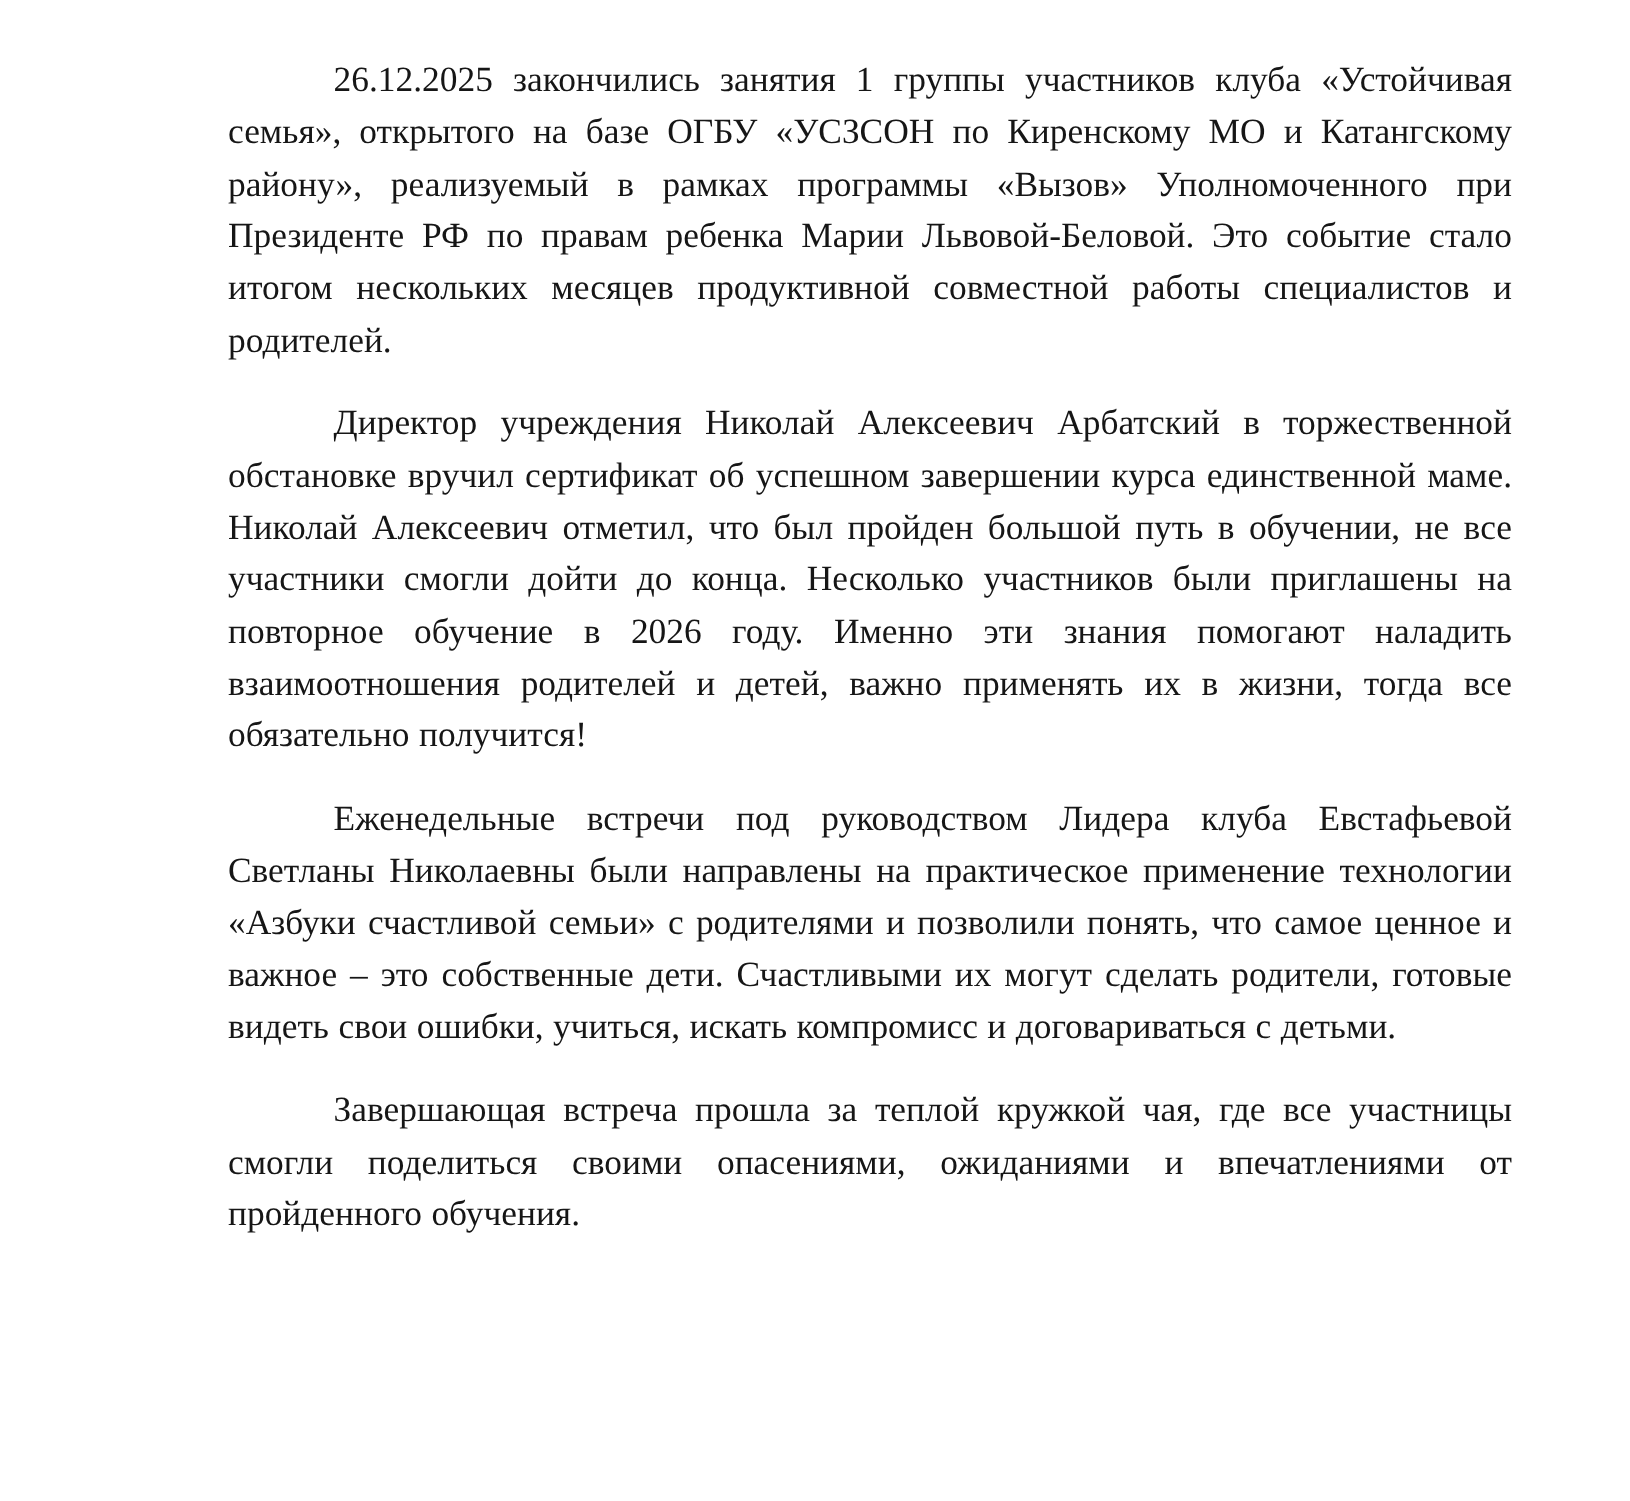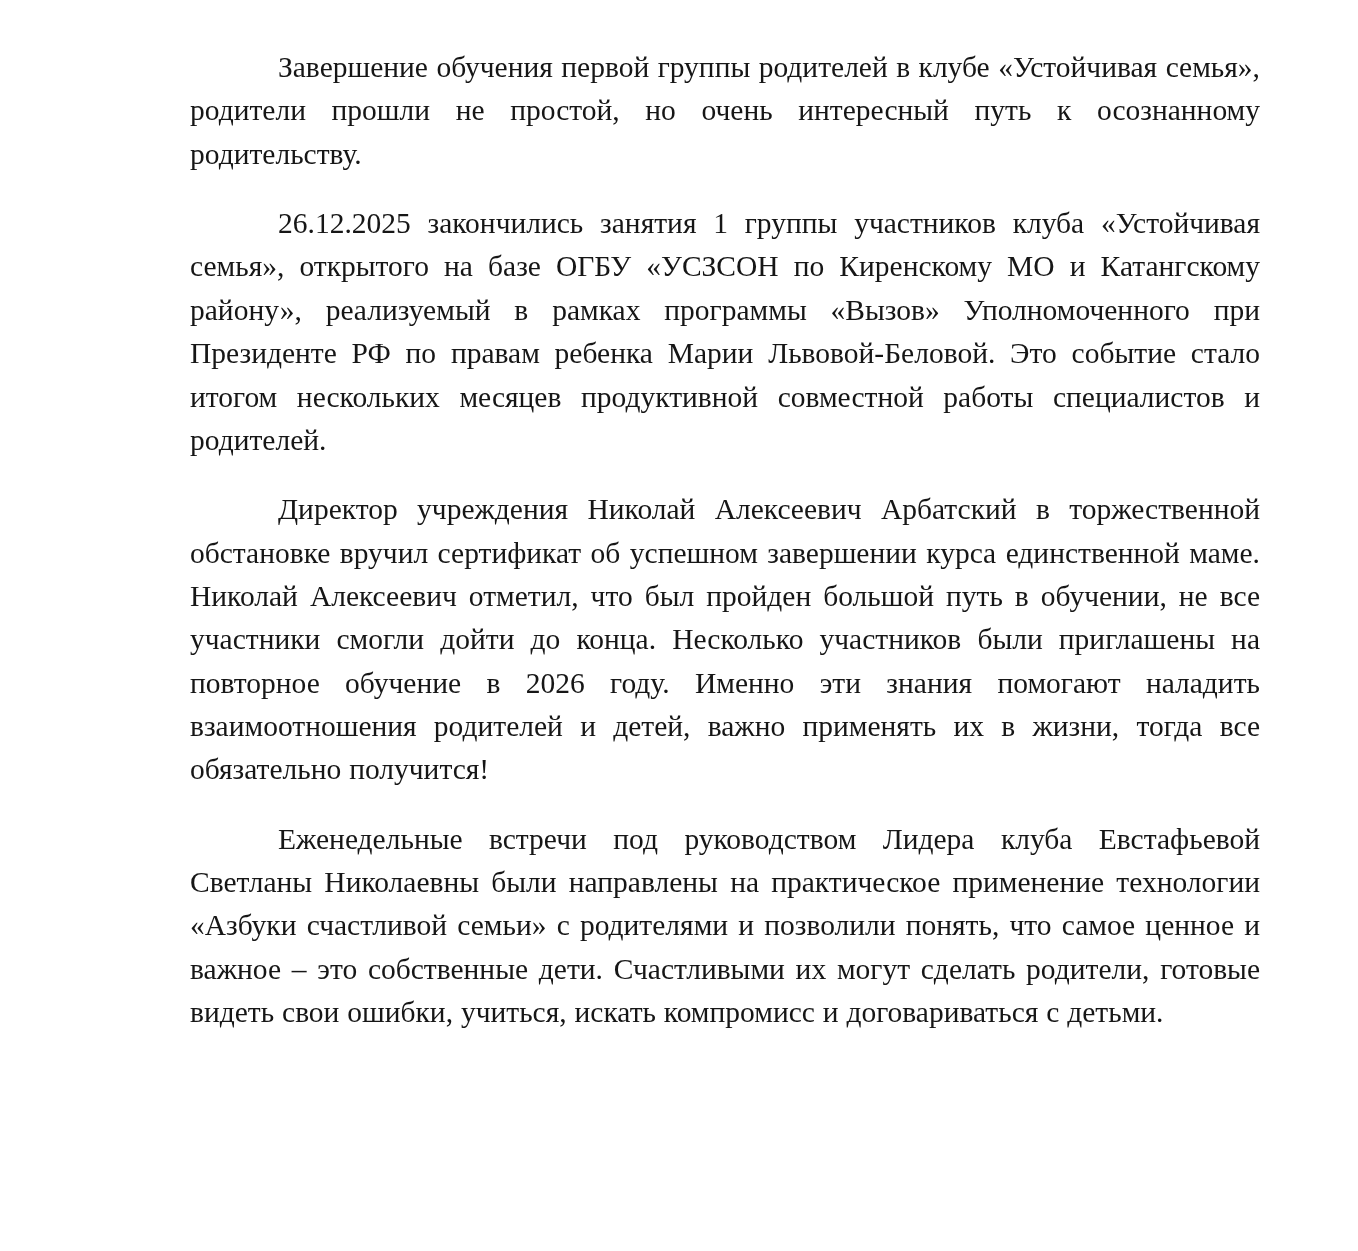--- a/index.html
+++ b/index.html
@@ -35,18 +35,18 @@
   }
   p.para:last-child {
     margin-bottom: 0;
   }
 </style>
 </head>
 <body>
 
 <div class="page">
   <div class="doc-body">
-    <p class="para">Завершение обучения первой группы родителей в клубе «Устойчивая семья», родители прошли не простой, но очень интересный путь к осознанному родительству.</p>
     <p class="para">26.12.2025 закончились занятия 1 группы участников клуба «Устойчивая семья», открытого на базе ОГБУ «УСЗСОН по Киренскому МО и Катангскому району», реализуемый в рамках программы «Вызов» Уполномоченного при Президенте РФ по правам ребенка Марии Львовой-Беловой. Это событие  стало итогом нескольких месяцев  продуктивной совместной работы специалистов и родителей.</p>
     <p class="para">Директор учреждения Николай Алексеевич Арбатский в торжественной обстановке вручил сертификат об успешном завершении курса единственной маме.  Николай Алексеевич отметил, что был пройден большой путь в обучении, не все участники смогли дойти до конца. Несколько участников были приглашены на повторное обучение в 2026 году. Именно эти знания помогают наладить взаимоотношения родителей и детей, важно применять их в жизни, тогда все обязательно получится!</p>
     <p class="para">Еженедельные встречи под руководством Лидера клуба Евстафьевой Светланы Николаевны были направлены на практическое применение технологии «Азбуки счастливой семьи» с родителями и позволили понять, что самое ценное и важное – это собственные дети. Счастливыми их могут сделать родители, готовые видеть свои ошибки, учиться, искать компромисс и договариваться с детьми.</p>
+    <p class="para">Завершающая встреча прошла за теплой кружкой чая, где все участницы смогли поделиться своими опасениями, ожиданиями и впечатлениями от пройденного обучения.</p>
   </div>
 </div>
 
 </body></html>

